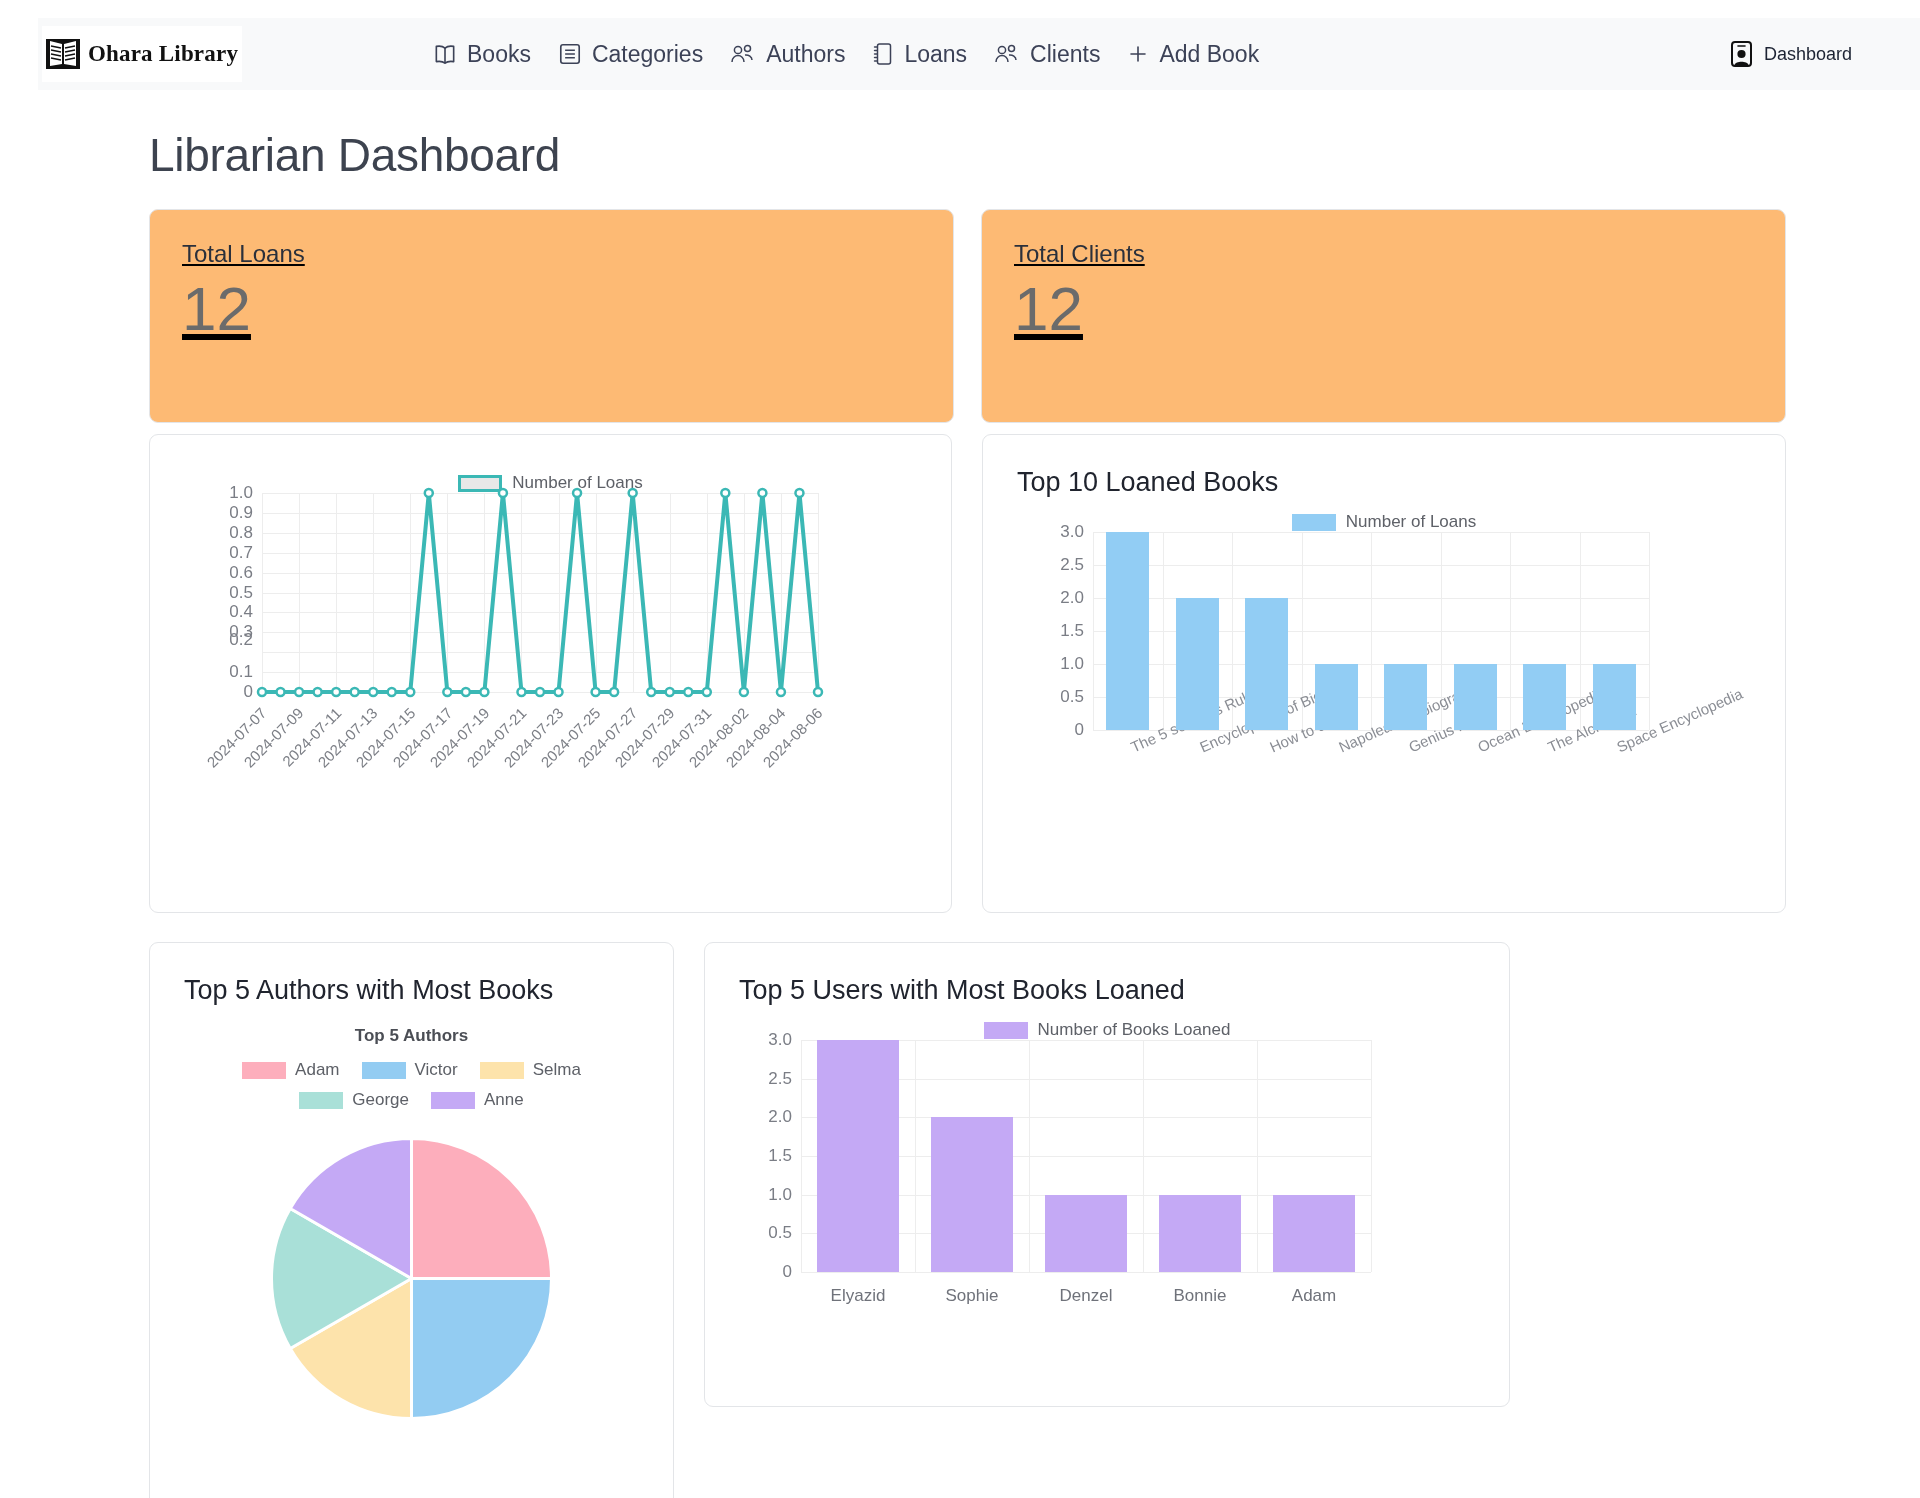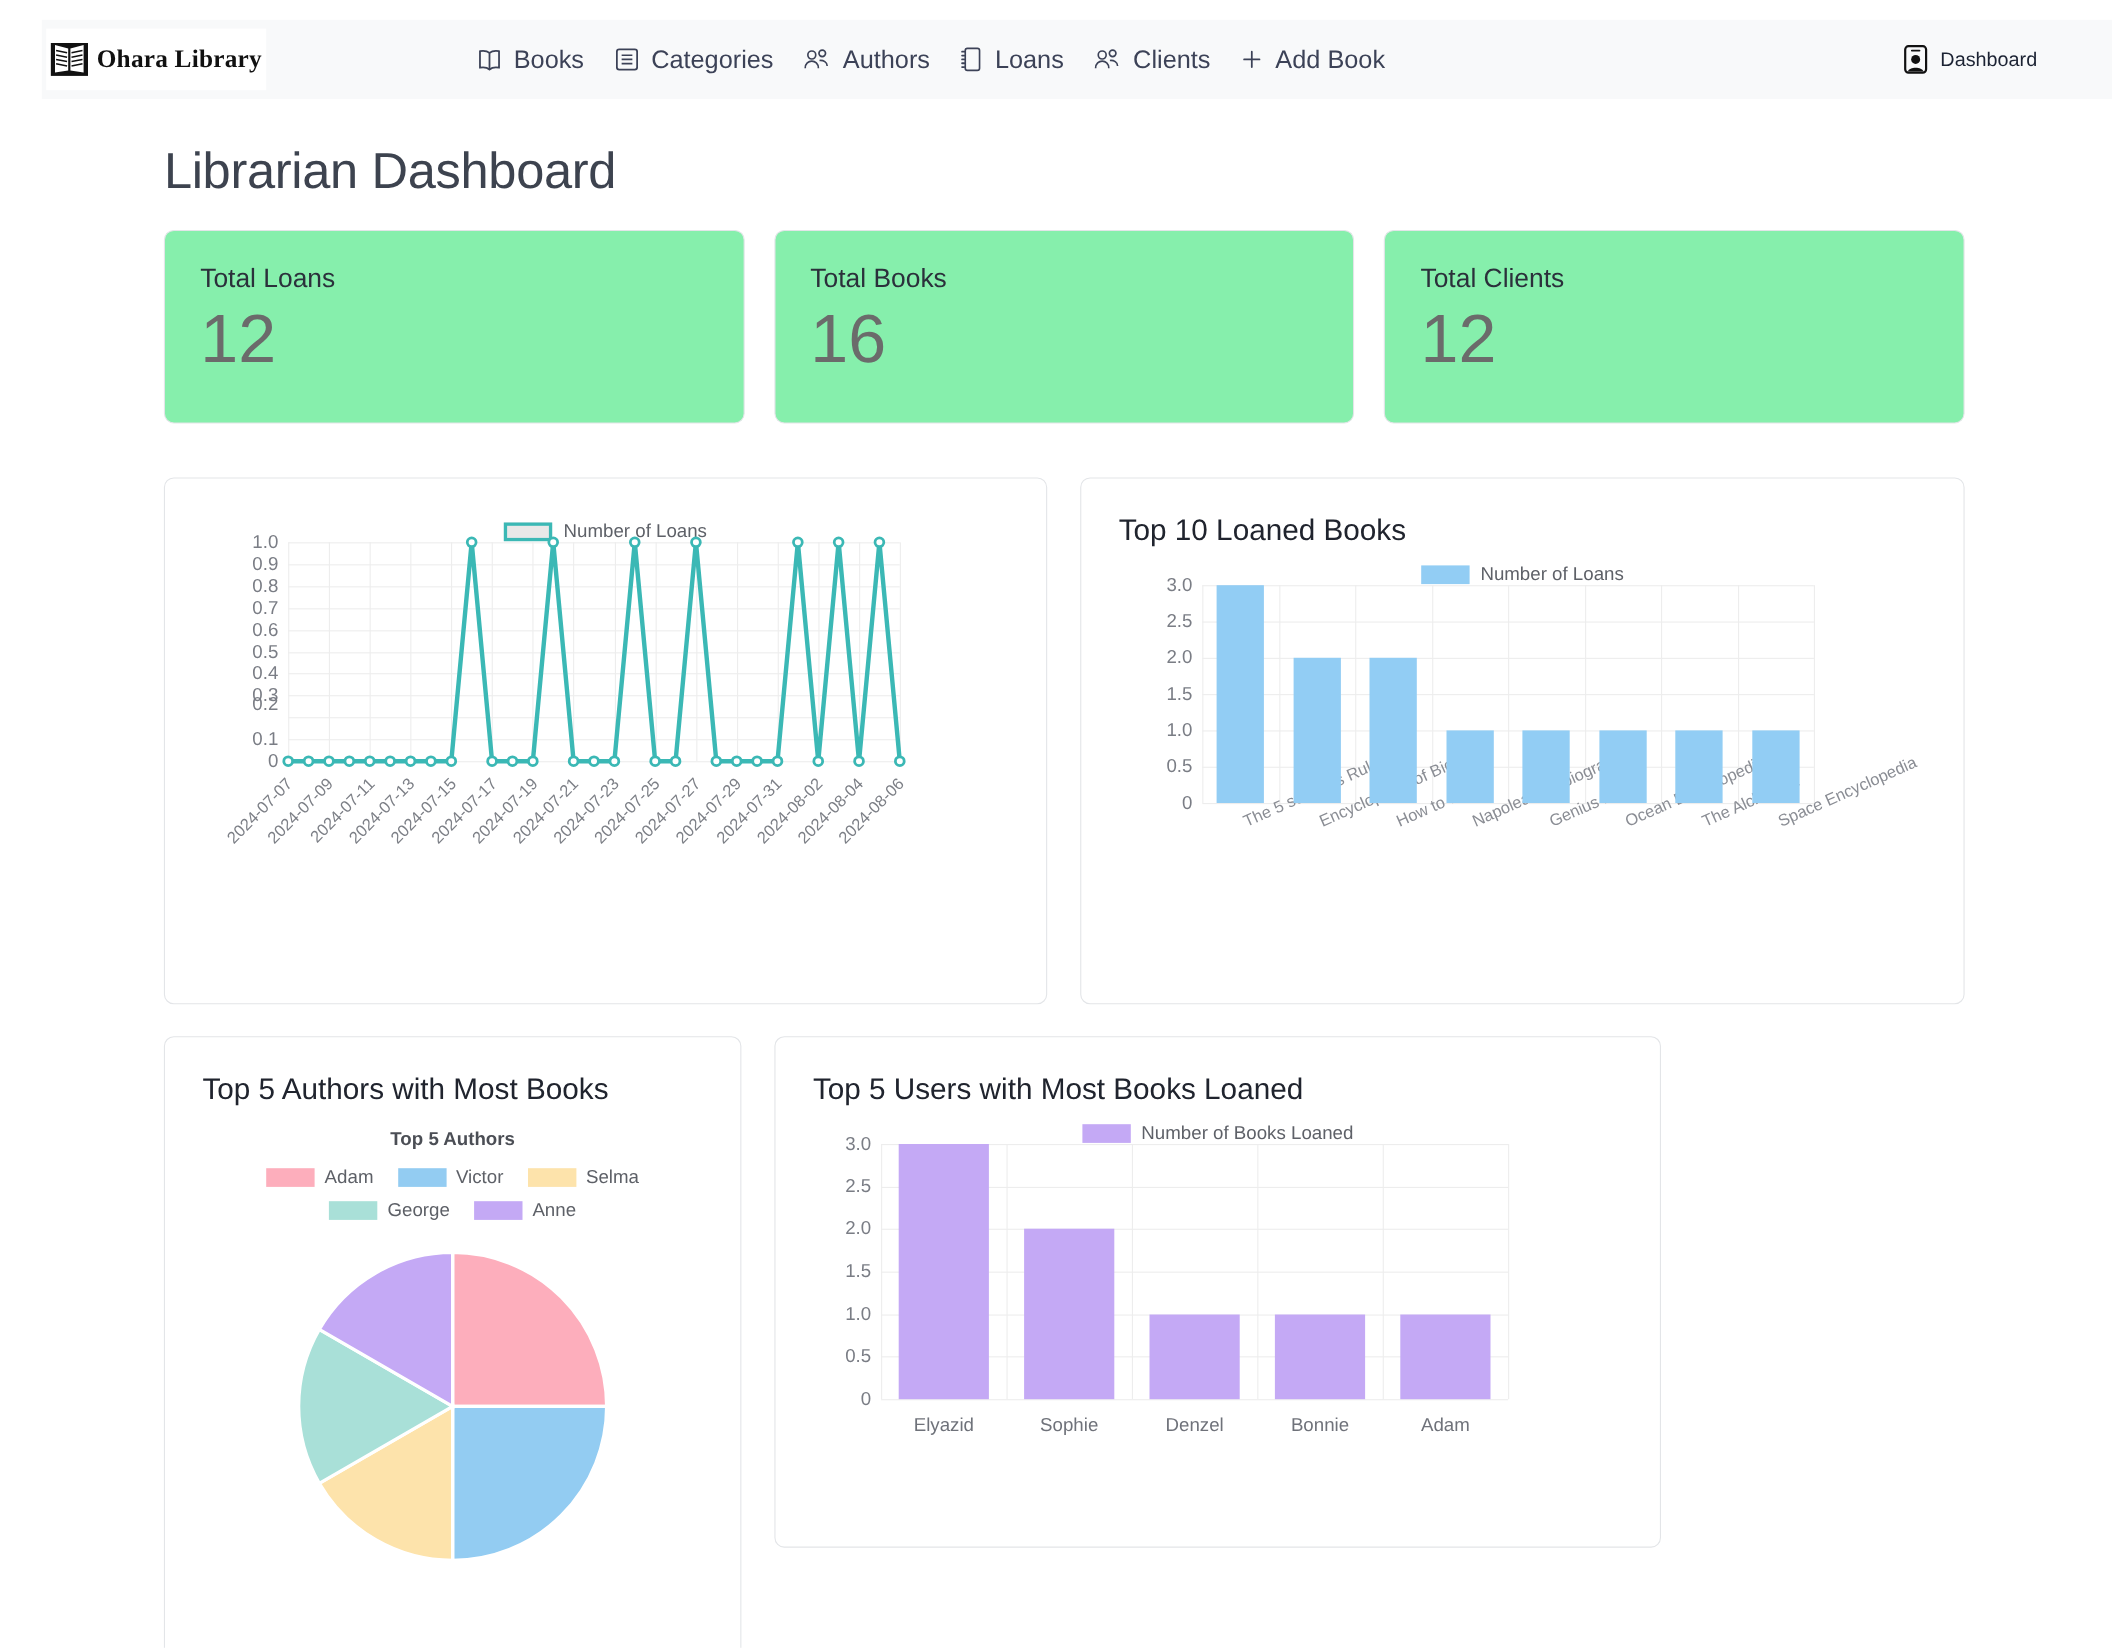--- a/index.html
+++ b/index.html
@@ -50,23 +50,23 @@
     position: absolute; left: 149px; top: 128px;
     font-size: 46px; color: #3d434f; font-weight: 400;
     letter-spacing: -.3px;
   }
 
   .stats-row {
     position: absolute; left: 149px; top: 209px;
     width: 1637px; display: flex; gap: 27px;
   }
   .stat-card {
-    flex: 1; height: 176px;
+    flex: 1; height: 214px;
     border: 1px solid #e3e5e8; border-radius: 9px;
-    background: #86efac; padding: 30px 32px;
+    background: #fdba74; padding: 30px 32px; text-decoration: underline;
   }
   .stat-label { font-size: 24px; color: #2b303b; margin-bottom: 8px; }
   .stat-value { font-size: 62px; color: #6b6b6b; font-weight: 300; line-height: 1.05; }
 
   .charts-row-1 {
     position: absolute; left: 149px; top: 434px;
     width: 1637px; display: flex; gap: 30px;
   }
   .chart-card {
     border: 1px solid #e3e5e8; border-radius: 9px;
@@ -236,24 +236,20 @@
     <span>Dashboard</span>
   </div>
 </div>
 
 <div class="page-title">Librarian Dashboard</div>
 
 <div class="stats-row">
   <div class="stat-card">
     <div class="stat-label">Total Loans</div>
     <div class="stat-value">12</div>
-  </div>
-  <div class="stat-card">
-    <div class="stat-label">Total Books</div>
-    <div class="stat-value">16</div>
   </div>
   <div class="stat-card">
     <div class="stat-label">Total Clients</div>
     <div class="stat-value">12</div>
   </div>
 </div>
 
 <div class="charts-row-1">
 
   <div class="chart-card card-line">

